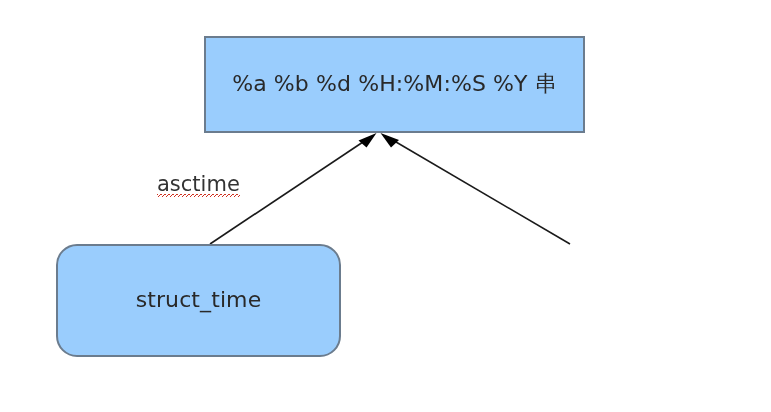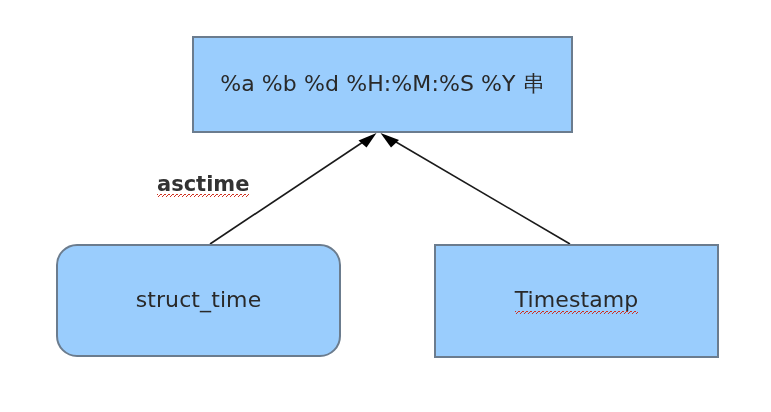--- a/index.html
+++ b/index.html
@@ -48,21 +48,21 @@
     padding-bottom: 1px;
     background-image:
       repeating-linear-gradient(135deg,
         #d03020 0px, #d03020 1.1px,
         rgba(0,0,0,0) 1.1px, rgba(0,0,0,0) 2.2px);
     background-repeat: repeat-x;
     background-size: 4px 3px;
     background-position: left bottom;
   }
   #node-format {
-    left: 192px;
+    left: 204px;
     top: 36px;
     width: 381px;
     height: 97px;
   }
   #node-structtime {
     left: 56px;
     top: 244px;
     width: 285px;
     height: 113px;
     border-radius: 21px;
@@ -75,21 +75,20 @@
   }
   .edge-label {
     position: absolute;
     color: #333333;
     font-size: 21px;
     white-space: nowrap;
   }
   #edge-label-asctime {
     left: 157px;
     top: 172px;
-    font-weight: bold;
   }
   #edge-label-ctime {
     left: 502px;
     top: 172px;
   }
 </style>
 </head>
 <body>
 
 <div id="canvas">
@@ -108,22 +107,19 @@
   </svg>
 
   <div class="node" id="node-format">
     <span class="node-label cjk">%a %b %d %H:%M:%S %Y 串</span>
   </div>
 
   <div class="node" id="node-structtime">
     <span class="node-label">struct_time</span>
   </div>
 
-  <div class="node" id="node-timestamp">
-    <span class="node-label spell">Timestamp</span>
-  </div>
 
   <div class="edge-label" id="edge-label-asctime">
     <span class="spell">asctime</span>
   </div>
 
 
 </div>
 
 </body></html>

